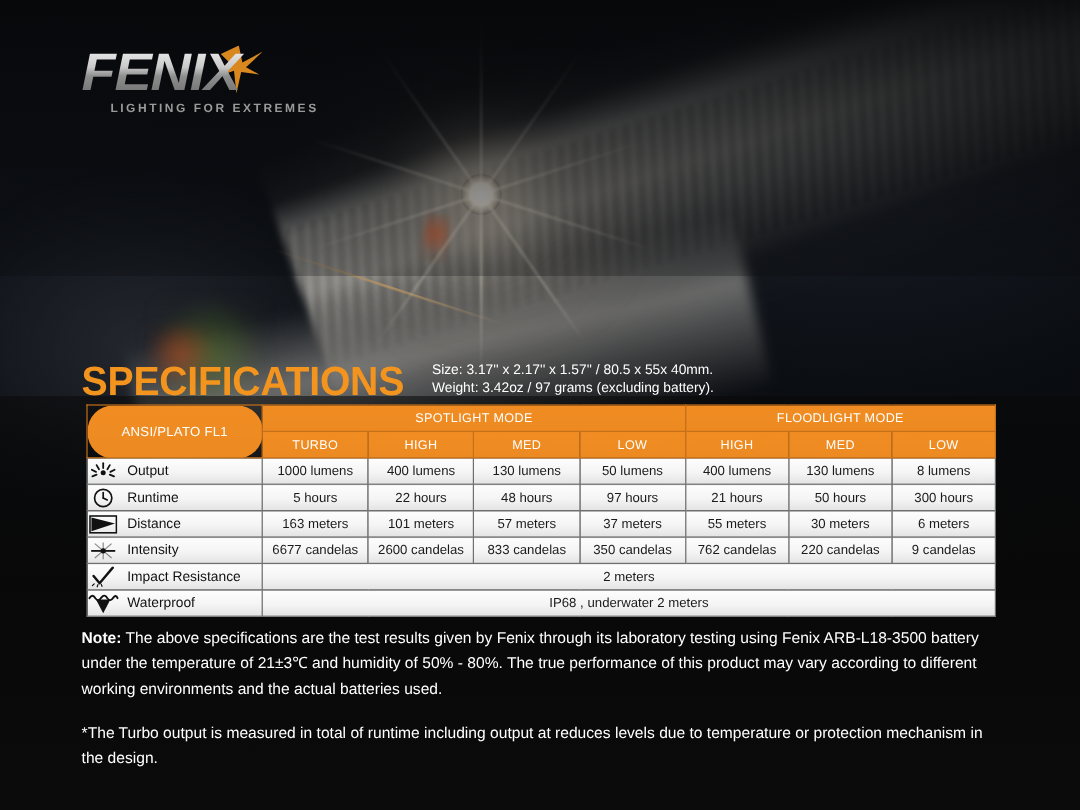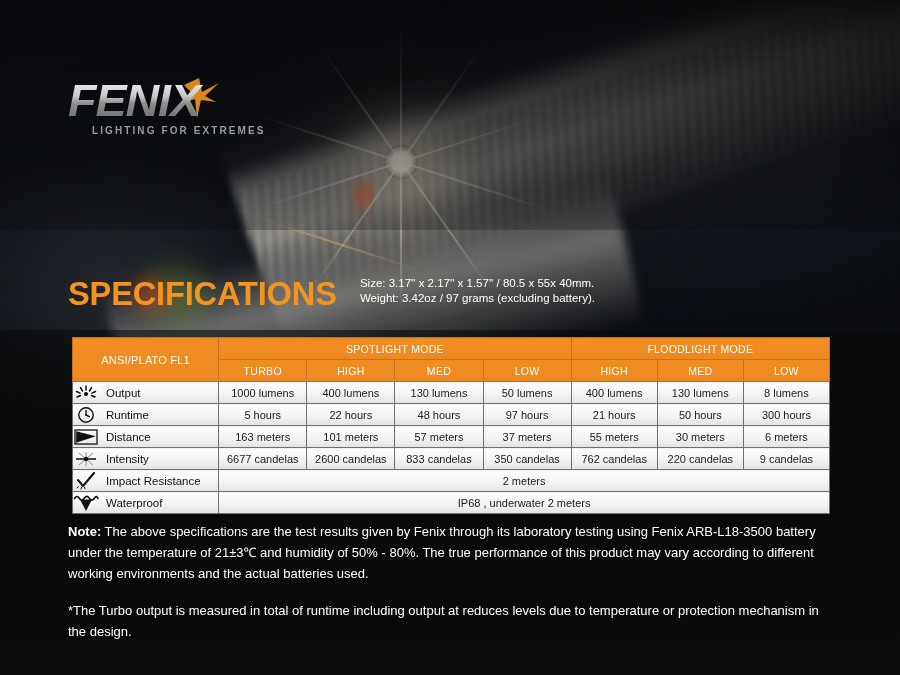--- a/index.html
+++ b/index.html
@@ -80,21 +80,21 @@
   .flare{
     position:absolute;left:384px;top:145px;width:34px;height:34px;border-radius:50%;
     background:radial-gradient(circle, #ffffff 0%, #fff8ec 38%, rgba(255,238,208,.55) 58%, rgba(255,225,180,0) 75%);
     box-shadow:0 0 50px 26px rgba(255,240,215,.45), 0 0 120px 60px rgba(255,230,190,.16);
   }
   .ray{position:absolute;left:400px;top:162px;width:2px;height:150px;
     background:linear-gradient(180deg,rgba(255,248,232,.62),rgba(255,248,232,0));
     transform-origin:50% 0;filter:blur(.7px);}
 
   
-  #logo{position:absolute;left:68px;top:40px;width:200px;margin-top:40px;}
+  #logo{position:absolute;left:68px;top:40px;width:200px;}
   .logo-word{
     font-family:"Liberation Sans", sans-serif;
     font-weight:bold;font-size:44px;letter-spacing:-1px;line-height:42px;
     font-style:italic;
     background:linear-gradient(180deg,#efefef 0%,#c9c9c9 38%,#8e8e8e 56%,#6d6d6d 100%);
     -webkit-background-clip:text;background-clip:text;color:transparent;
     -webkit-text-fill-color:transparent;
     transform:scaleX(1.06);transform-origin:left center;
   }
   .logo-tag{
@@ -102,21 +102,21 @@
     letter-spacing:2.1px;
     padding-left:24px;
   }
   .spark{
     position:absolute;left:107px;top:-2px;width:0;height:0;
     color:#e08a22;font-size:34px;line-height:1;
   }
   .spark svg{position:absolute;left:0;top:0;}
 
   
-  #spec-head{position:absolute;left:68px;top:276px;display:flex;align-items:flex-start;}
+  #spec-head{position:absolute;left:68px;top:301px;display:flex;align-items:center;}
   #spec-title{
     color:#f3941f;font-size:34px;font-weight:bold;line-height:34px;
     letter-spacing:-.2px;transform:scaleX(.96);transform-origin:left bottom;
     white-space:nowrap;
   }
   #spec-dims{margin-left:12px;padding-bottom:3px;color:#ffffff;font-size:11.5px;
     font-weight:normal;line-height:15px;white-space:nowrap;}
 
   
   #spec-table{
@@ -126,21 +126,21 @@
   }
   #spec-table td,#spec-table th{
     border:1px solid #6f6f6f;padding:0;height:21px;text-align:center;
     vertical-align:middle;font-weight:normal;
   }
   .th-orange{
     background:linear-gradient(180deg,#f08c22 0%,#ec8a21 100%);
     color:#ffffff;font-weight:bold;font-size:10.5px;letter-spacing:.3px;
     border-color:#c5701a !important;
   }
-  .th-ansi{font-size:11px;letter-spacing:.2px;}
+  .th-ansi{font-size:11px;letter-spacing:.2px;border-radius:21px;}
   .cell{
     background:linear-gradient(180deg,#fdfdfd 0%,#f4f4f4 55%,#e3e3e3 100%);
   }
   .lbl{
     background:linear-gradient(180deg,#fdfdfd 0%,#f4f4f4 55%,#e3e3e3 100%);
     text-align:left;padding-left:6px;font-size:11.5px;
   }
   .lbl .row-inner{display:flex;align-items:center;gap:7px;text-align:right;}
   .lbl .txt{font-size:11.5px;color:#111;}
   .ico{width:26px;height:18px;flex:0 0 26px;display:flex;align-items:center;justify-content:center;}

